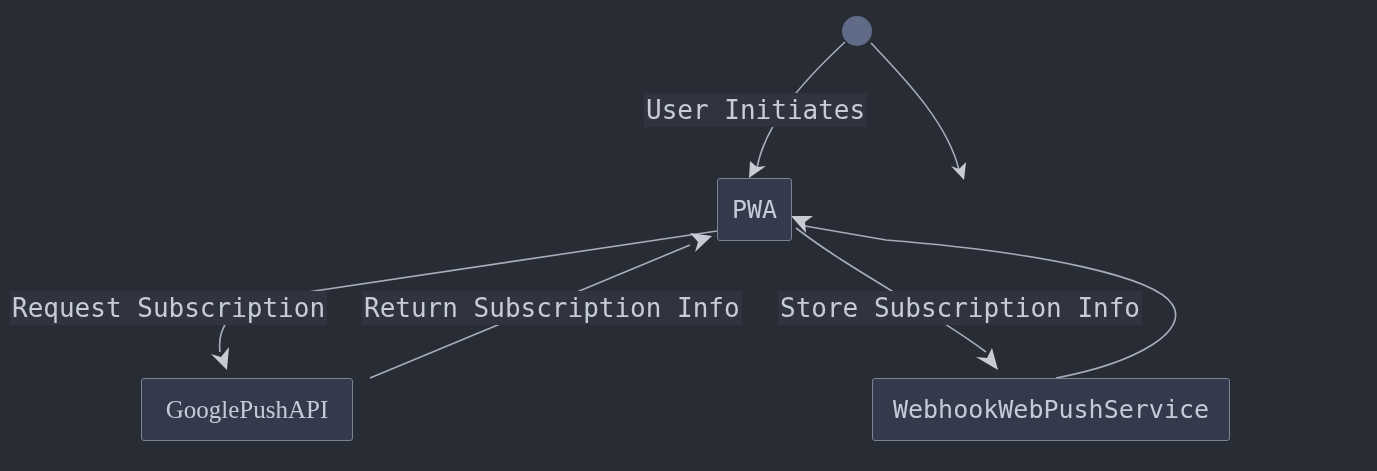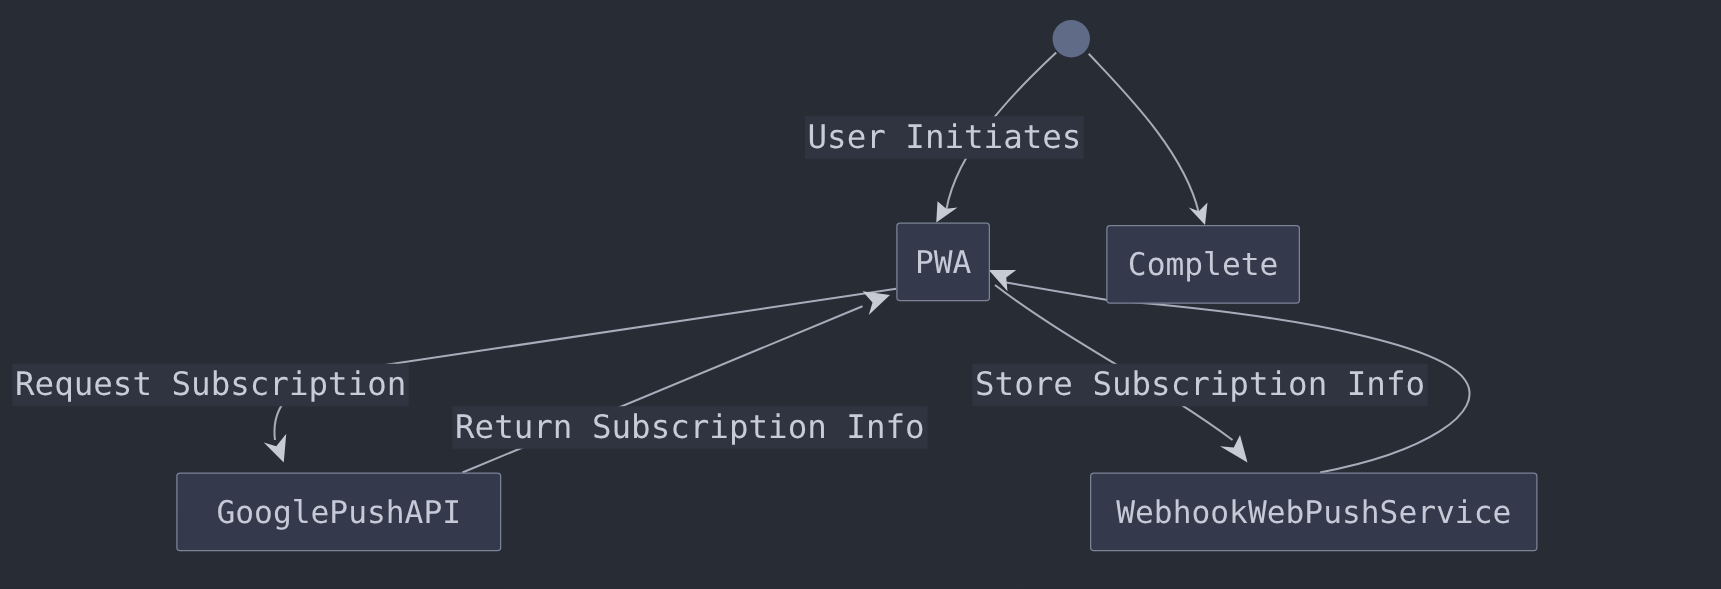--- a/index.html
+++ b/index.html
@@ -99,34 +99,31 @@
       <polygon class="arrow-head" points="791,216 806,233 805,222 813,216"></polygon>
     </g>
   </svg>
 
   <div class="start-node" style="left:842px; top:16px;"></div>
 
   <div class="node-box" style="left:717px; top:178px; width:75px; height:63px;">
     <span>PWA</span>
   </div>
 
-  <div class="node-box" style="left:885px; top:180px; width:155px; height:63px;">
-    <span>Complete</span>
-  </div>
 
-  <div class="node-box" style="left:141px; top:378px; width:260px; height:63px;">
+  <div class="node-box" style="left:141px; top:378px; width:212px; height:63px;font-family:Liberation Serif, serif;">
     <span>GooglePushAPI</span>
   </div>
 
   <div class="node-box" style="left:872px; top:378px; width:358px; height:63px;">
     <span>WebhookWebPushService</span>
   </div>
 
   <div class="edge-label" style="left:10px; top:291px;">Request Subscription</div>
 
   <div class="edge-label" style="left:644px; top:93px;">User Initiates</div>
 
-  <div class="edge-label" style="left:362px; top:291px;margin-top:34px;">Return Subscription Info</div>
+  <div class="edge-label" style="left:362px; top:291px;">Return Subscription Info</div>
 
   <div class="edge-label" style="left:778px; top:291px;">Store Subscription Info</div>
 
 
 </div>
 
 </body></html>

